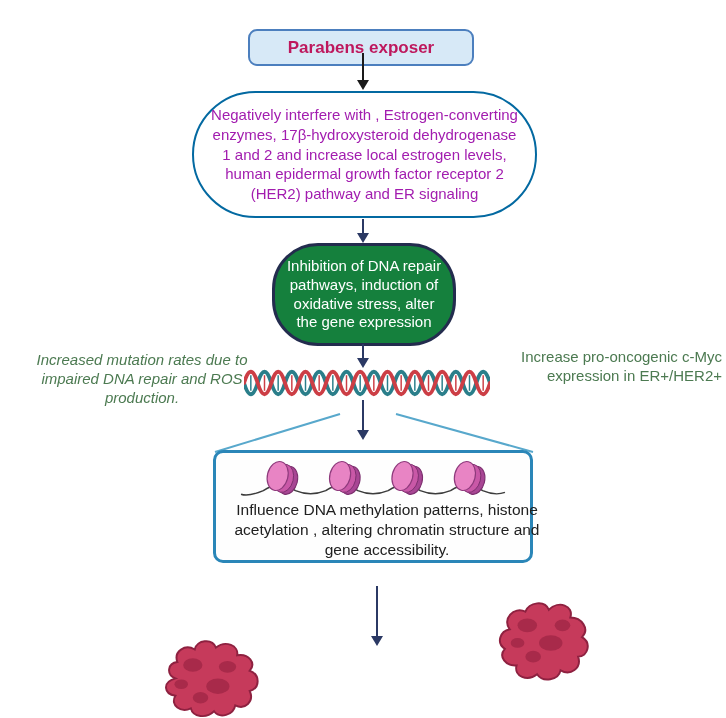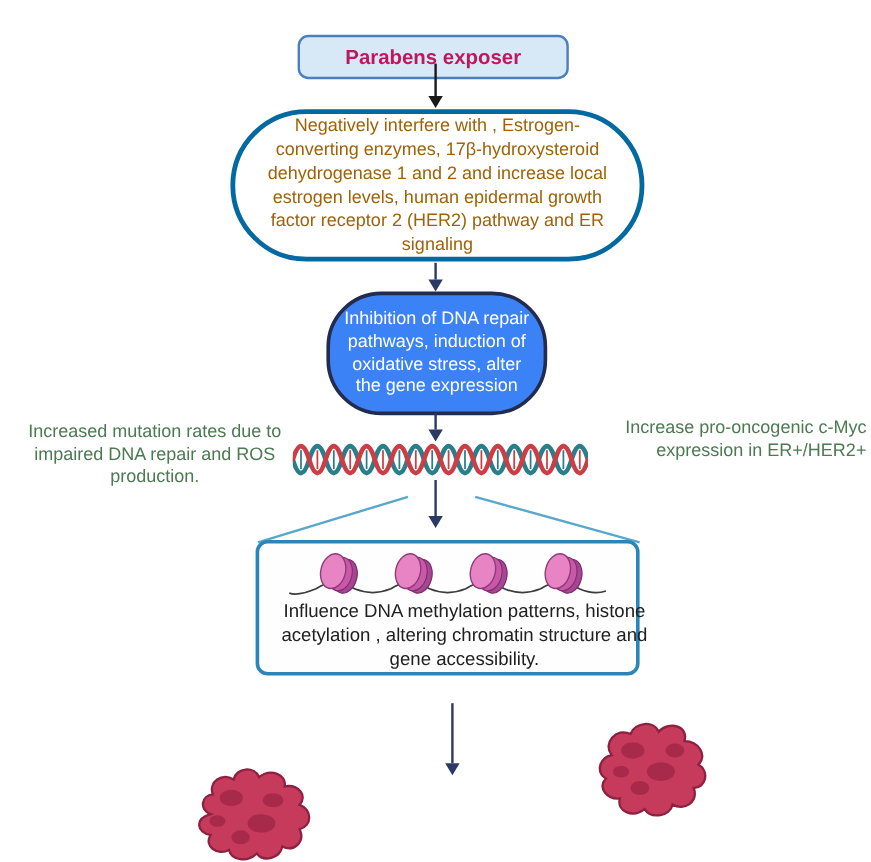--- a/index.html
+++ b/index.html
@@ -5,27 +5,27 @@
   html,body{margin:0;padding:0;background:#ffffff;}
   #stage{position:relative;width:726px;height:718px;background:#ffffff;overflow:hidden;
          font-family:"Liberation Sans",sans-serif;color:#1c1c1c;}
   .abs{position:absolute;}
   .center-text{display:flex;align-items:center;justify-content:center;text-align:center;}
 
   
   .source-box{left:248px;top:14px;width:222px;height:33px;background:#d7e9f7;
     border:2px solid #4c7fbe;border-radius:9px;font-weight:bold;font-size:17px;color:#be185d;margin-top:15px;}
   .mech-pill{left:192px;top:91px;width:345px;height:127px;background:#ffffff;
-    border:4px solid #0369a1;border-radius:64px;font-size:15px;line-height:1.33;
-    color:#a16207;padding:0 16px;box-sizing:border-box;}
-  .damage-ellipse{left:272px;top:243px;width:184px;height:103px;background:#3b82f6;
+    border:2px solid #0369a1;border-radius:64px;font-size:15px;line-height:1.33;
+    color:#a21caf;padding:0 16px;box-sizing:border-box;}
+  .damage-ellipse{left:272px;top:243px;width:184px;height:103px;background:#15803d;
     border:3px solid #232c4e;border-radius:46px;color:#ffffff;font-size:15px;
     line-height:1.26;padding:0 8px;box-sizing:border-box;}
   .note{font-size:15px;line-height:1.27;color:#4c7a51;text-align:center;}
-  .note-left{left:4px;top:350px;width:250px;}
+  .note-left{left:17px;top:350px;width:250px;font-style:italic;}
   .note-right{left:470px;top:347px;width:252px;text-align:right;}
   .chromatin-box{left:213px;top:450px;width:320px;height:113px;background:#fefefe;
     border:3px solid #2a86b8;border-radius:10px;box-sizing:border-box;
     display:flex;flex-direction:column;align-items:center;}
   .chromatin-text{font-size:15.5px;line-height:1.3;color:#202020;text-align:center;width:306px;margin-left:28px;}
   .outcome-box{left:212px;top:651px;width:356px;height:42px;background:#fce7ee;
     border:2.5px solid #c23d62;border-radius:22px;font-weight:bold;font-size:16.5px;
     line-height:1.2;color:#161616;z-index:3;box-sizing:border-box;}
 
   

